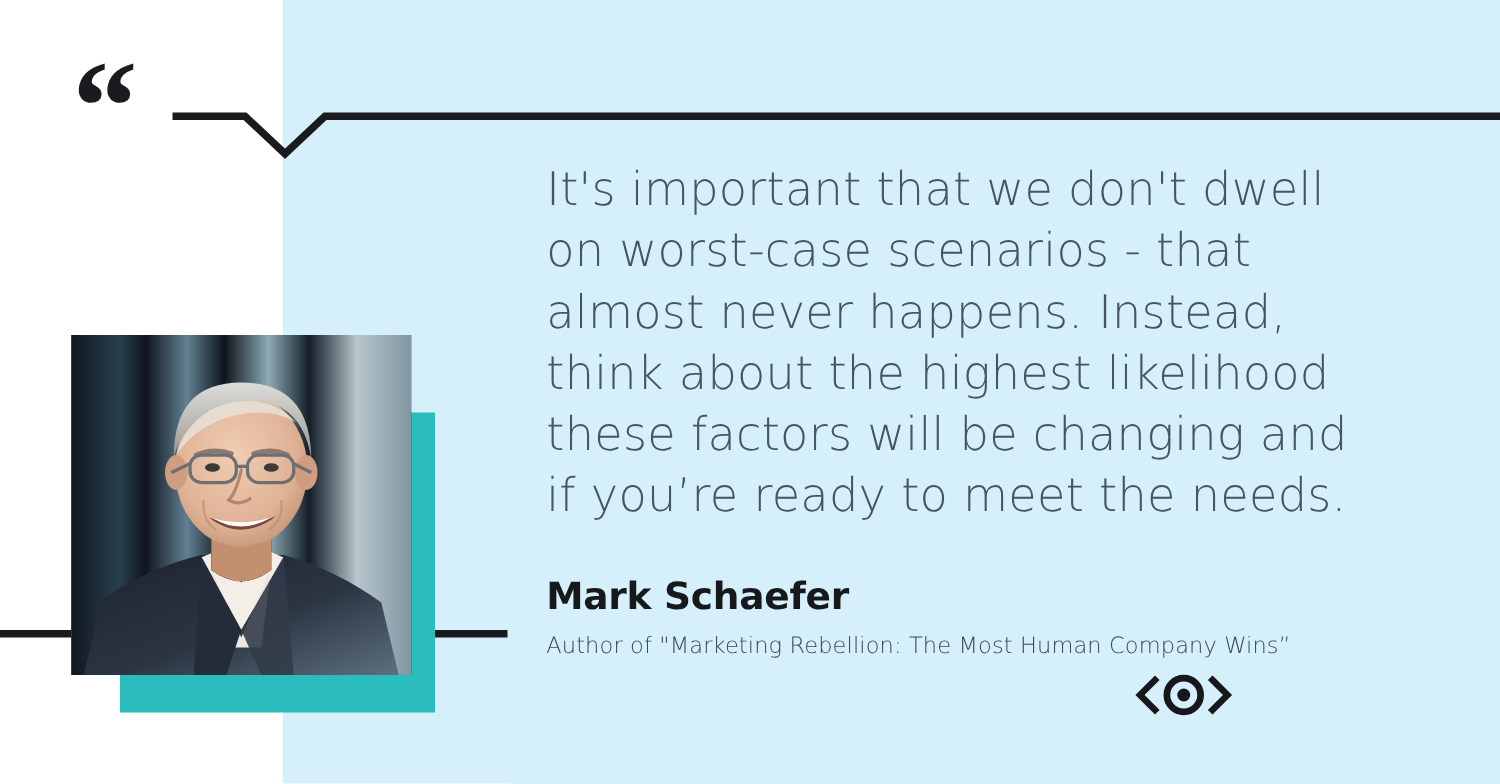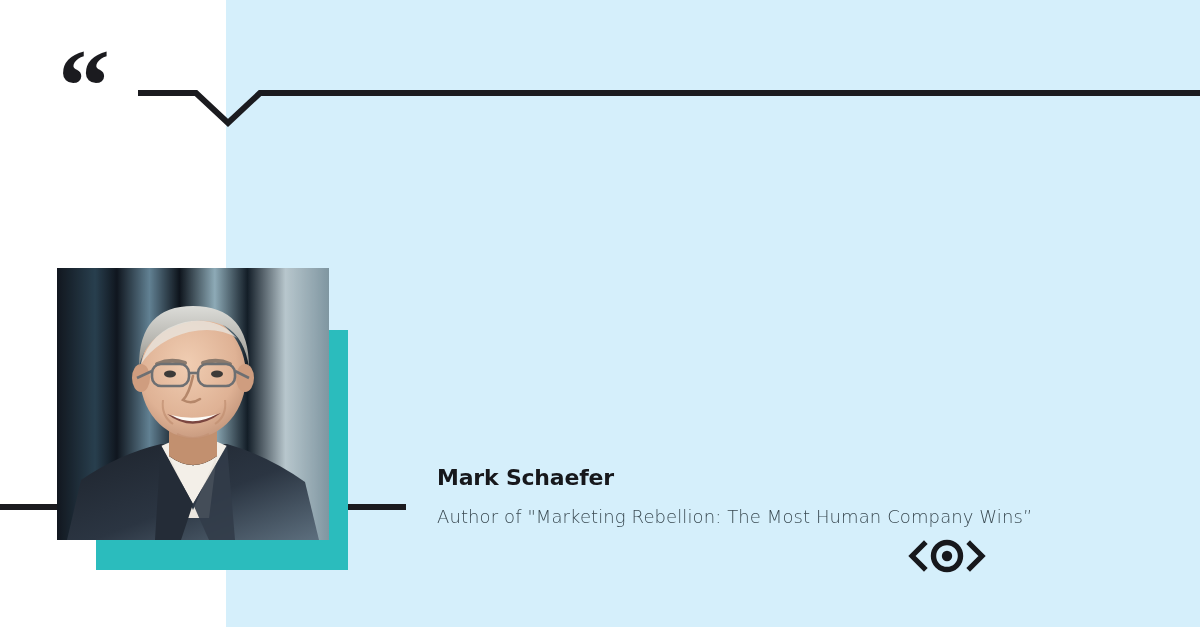--- a/index.html
+++ b/index.html
@@ -121,21 +121,21 @@
     white-space: pre-wrap;
   }
 
   
   .attr-name {
     position: absolute;
     left: 437px;
     top: 461px;
     font-family: "DejaVu Sans", sans-serif;
     font-weight: bold;
-    font-size: 22px;
+    font-size: 30px;
     line-height: 34px;
     letter-spacing: -0.2px;
     color: #17181c;
   }
   .attr-title {
     position: absolute;
     left: 437px;
     top: 506px;
     font-family: "DejaVu Sans", sans-serif;
     font-weight: 300;
@@ -260,20 +260,21 @@
 
       <path d="M110,146 Q136,166 164,145 Q136,156 110,146 Z" fill="#7b4640"></path>
       <path d="M114,147 Q136,160 160,146 Q136,153 114,147 Z" fill="#fdfbf7"></path>
 
       <path d="M106,132 Q104,148 116,156" stroke="#c08e70" stroke-width="2" fill="none" opacity="0.7"></path>
       <path d="M168,132 Q170,148 158,156" stroke="#c08e70" stroke-width="2" fill="none" opacity="0.7"></path>
       <path d="M120,166 Q136,174 152,166" stroke="#c18f72" stroke-width="2" fill="none" opacity="0.6"></path>
     </svg>
   </div>
 
+  <div class="quote-text">It's important that we don't dwell on worst-case scenarios - that almost never happens. Instead, think about the highest likelihood these factors will be changing and if you’re ready to meet the needs.</div>
 
   <div class="attr-name">Mark Schaefer</div>
   <div class="attr-title">Author of "Marketing Rebellion: The Most Human Company Wins”</div>
 
   <div class="logo">
     <svg class="logo-mark" viewBox="0 0 78 34">
       <g fill="none" stroke="#17181c" stroke-width="5.2" stroke-linecap="square" stroke-linejoin="miter">
         <polyline points="16,5 4,17 16,29"></polyline>
         <polyline points="62,5 74,17 62,29"></polyline>
       </g>

